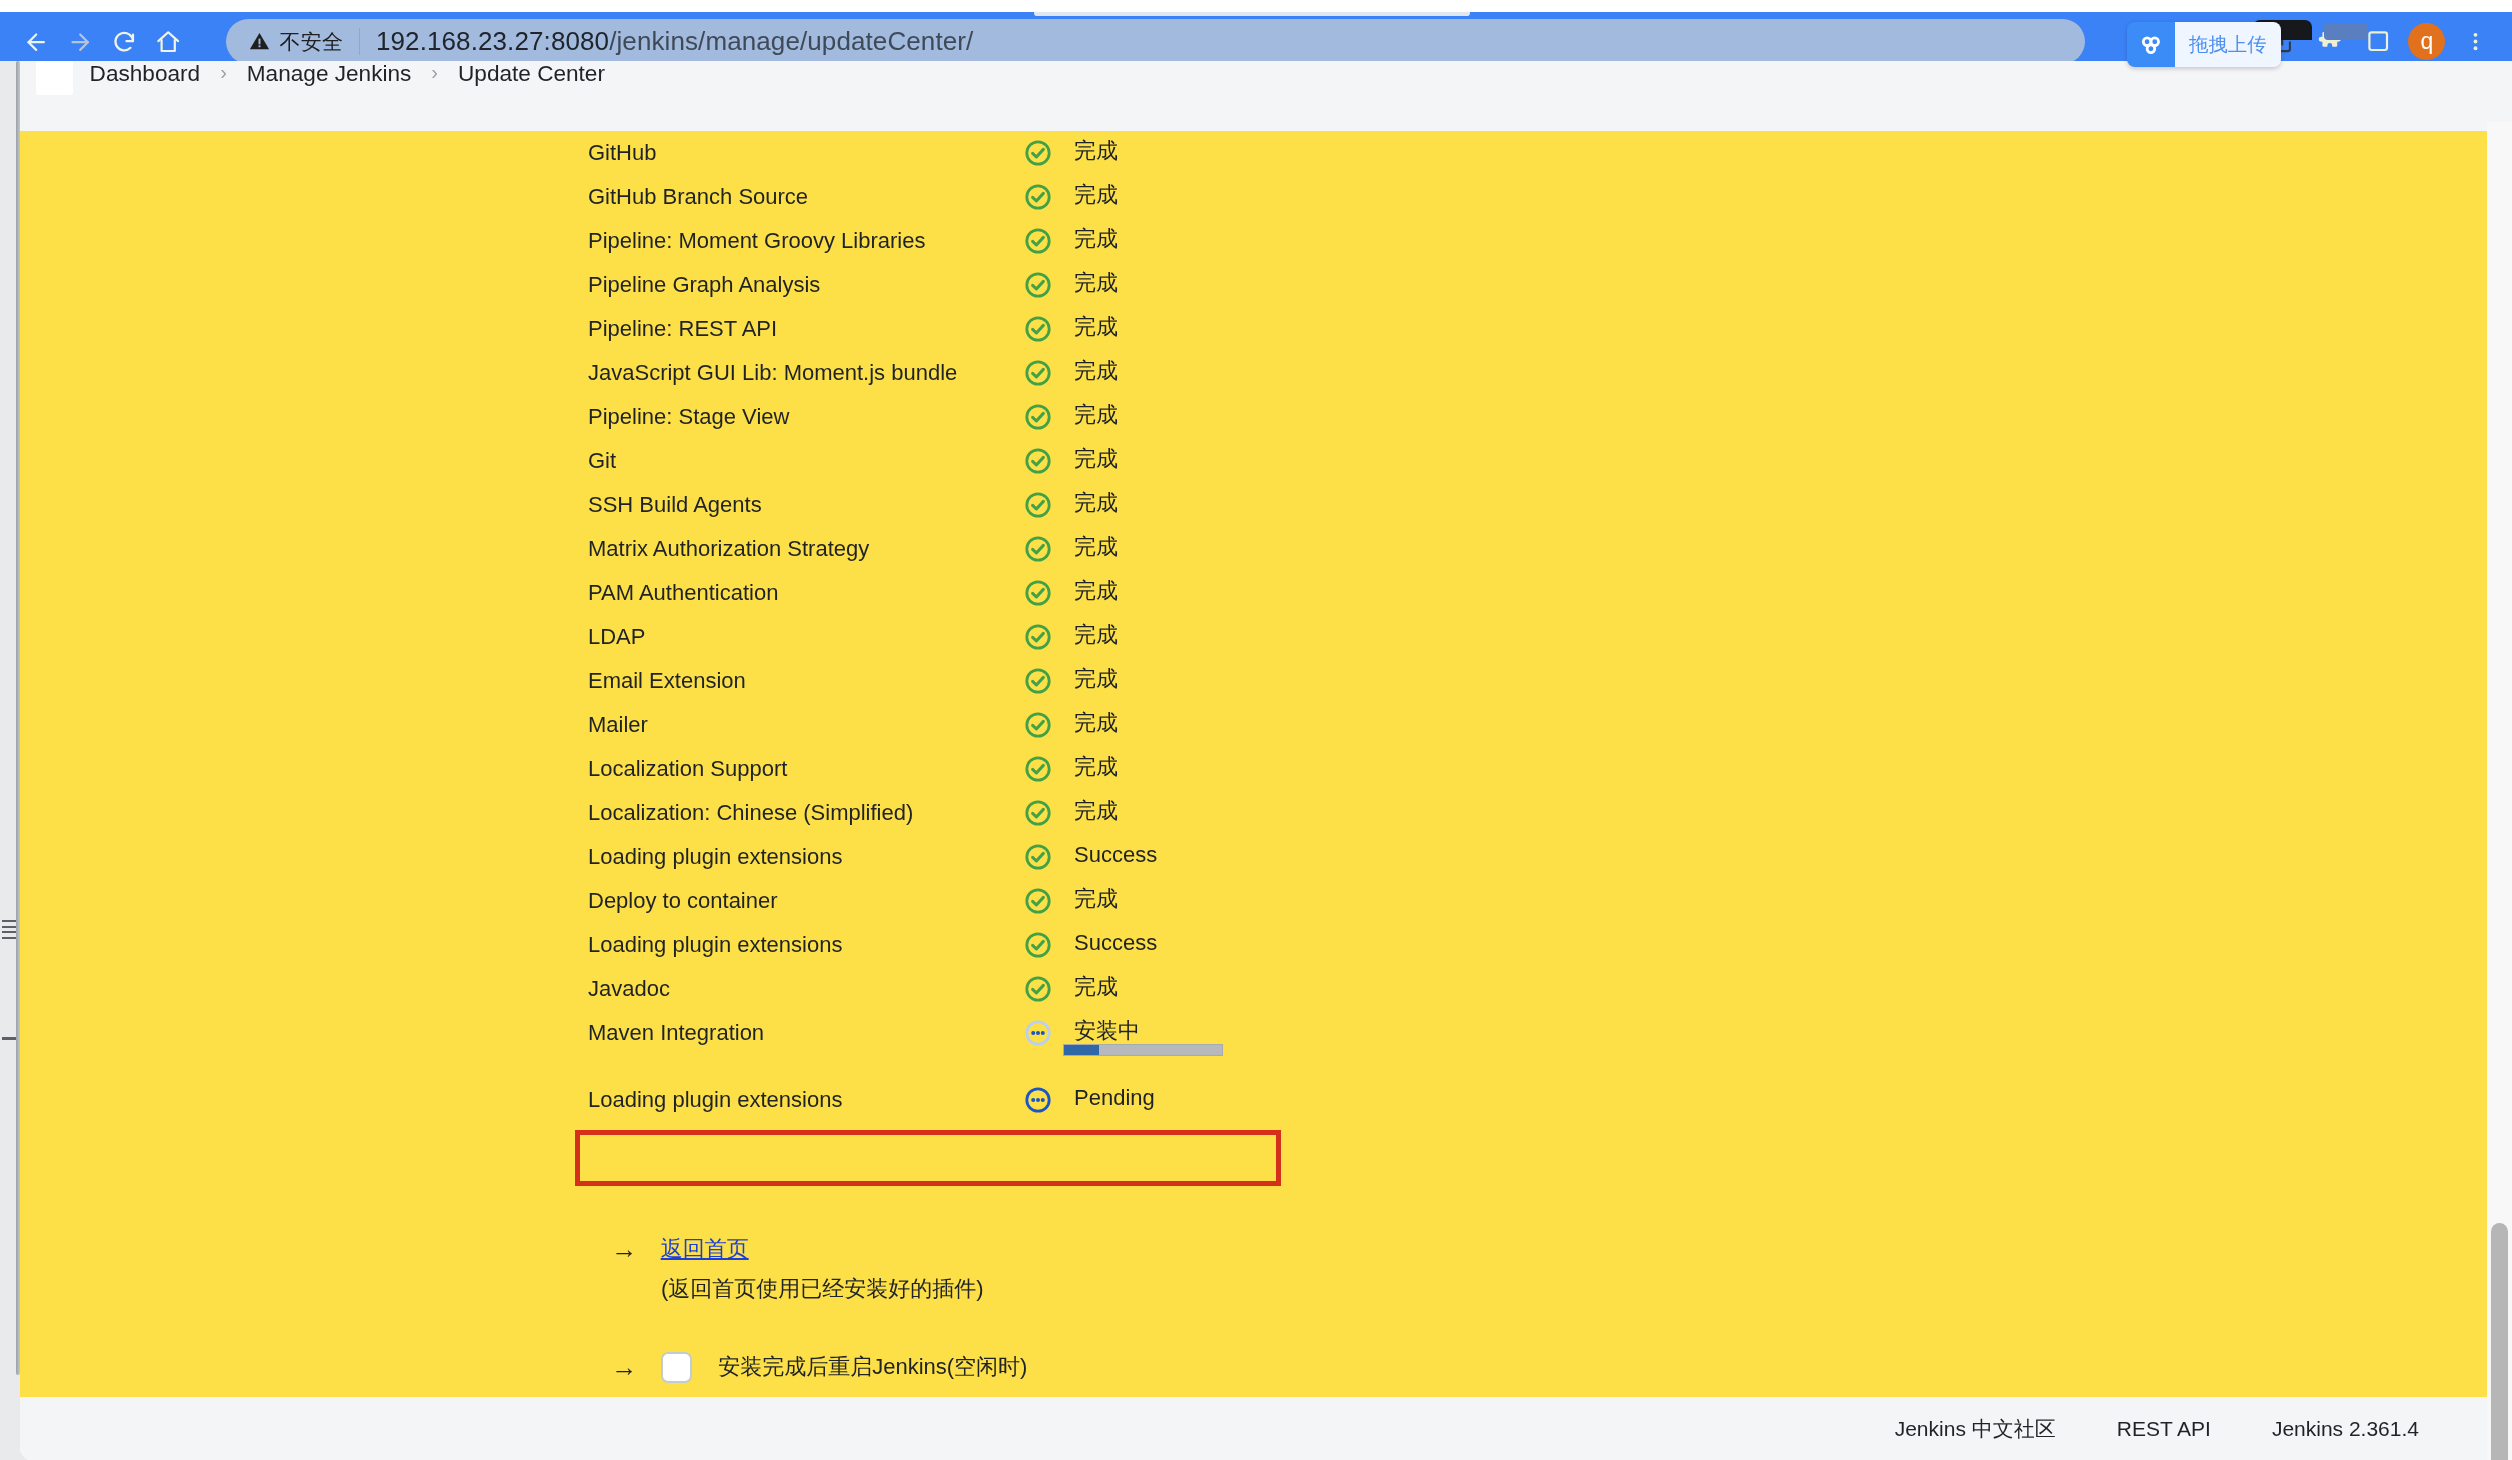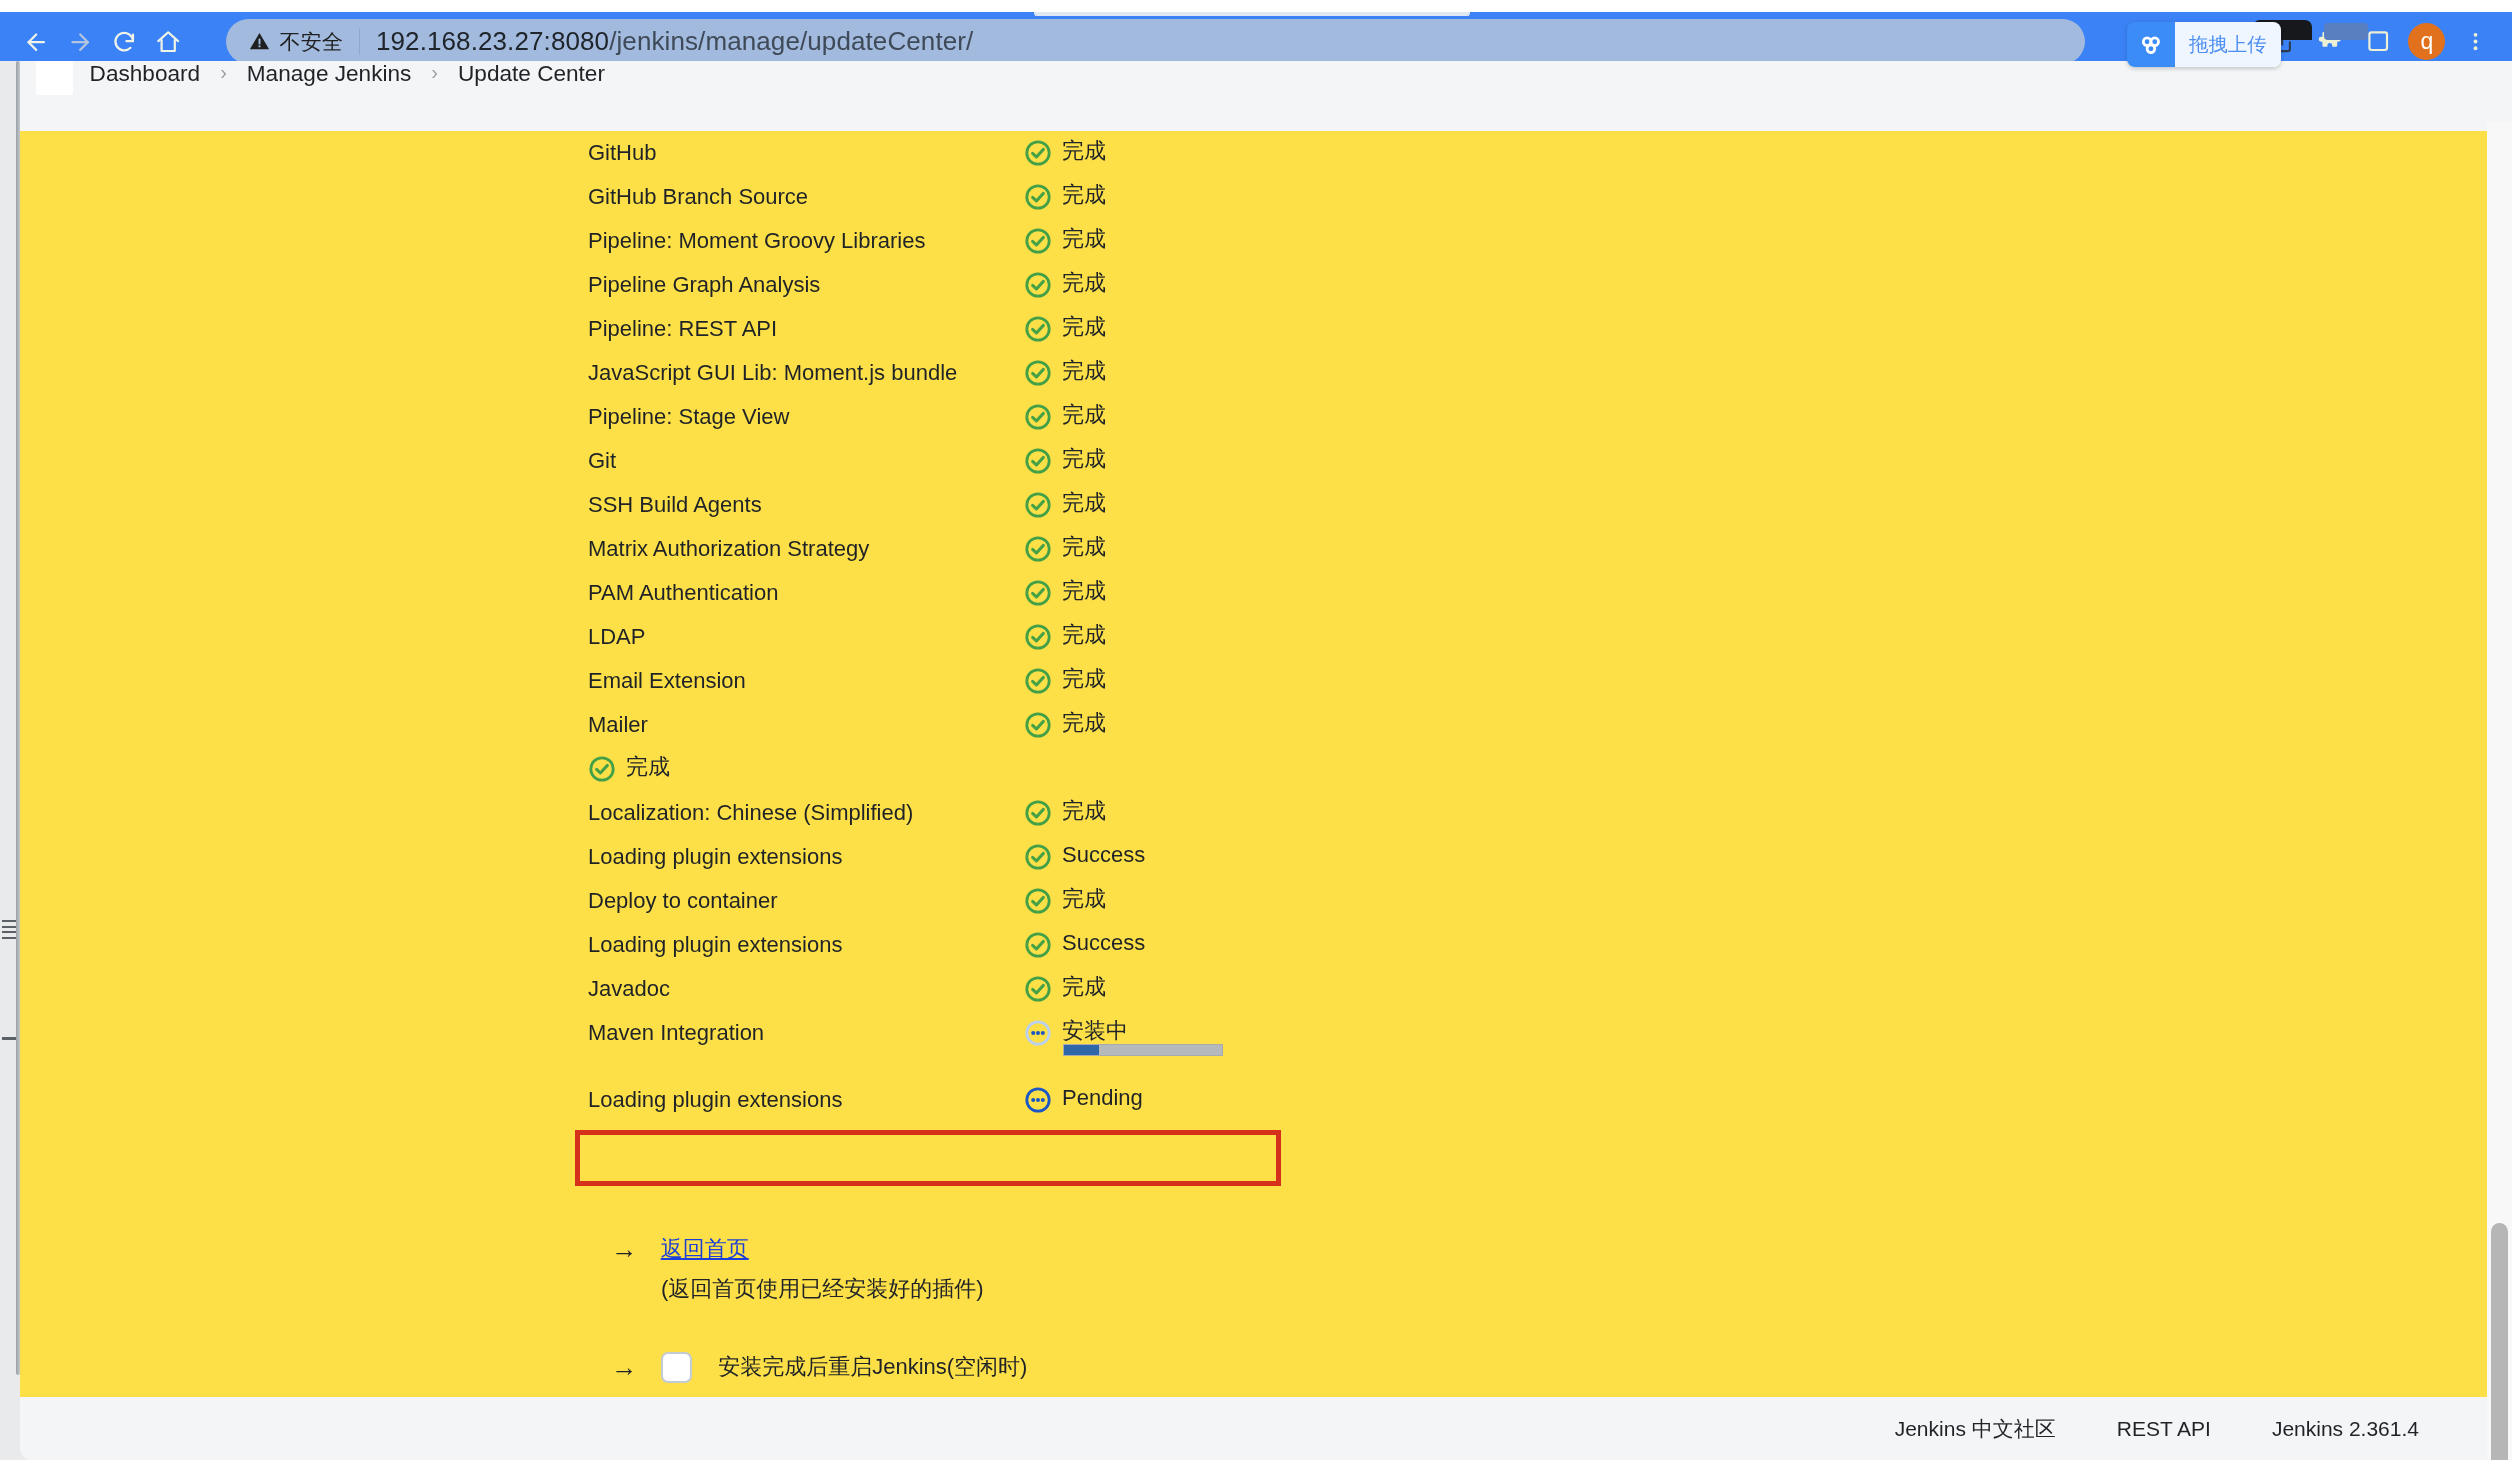--- a/index.html
+++ b/index.html
@@ -174,21 +174,21 @@
     position: relative;
     display: flex; align-items: flex-start;
     height: 44px;
   }
   .plugin-name {
     width: 436px; flex: none;
     font-size: 22px; color: #1f2227;
     line-height: 44px; white-space: nowrap;
   }
   .plugin-status {
-    display: flex; align-items: flex-start; gap: 10px;
+    display: flex; align-items: flex-start; gap: 22px;
     position: relative;
   }
   .status-icon { width: 28px; height: 28px; flex: none; margin-top: 7.8px; }
   .status-label {
     font-size: 22px; color: #1f2227; line-height: 44px;
     white-space: nowrap; margin-top: -1.6px;
   }
   .progress-wrap {
     position: absolute; left: 39px; top: 33px;
     width: 160px; height: 12.4px;
@@ -517,20 +517,21 @@
             <div class="plugin-name">Mailer</div>
             <div class="plugin-status">
               <span class="status-icon"><svg viewBox="0 0 24 24" width="28" height="28" fill="none">
        <circle cx="12" cy="12" r="9.6" stroke="#43a047" stroke-width="2.4"></circle>
        <polyline points="7.4,12.3 10.6,15.4 16.6,8.9" stroke="#43a047" stroke-width="2.6" stroke-linecap="round" stroke-linejoin="round"></polyline>
      </svg></span>
               <span class="status-label">完成</span>
             </div>
           </div>
           <div class="plugin-row">
+            <div class="plugin-name">Localization Support</div>
             <div class="plugin-status">
               <span class="status-icon"><svg viewBox="0 0 24 24" width="28" height="28" fill="none">
        <circle cx="12" cy="12" r="9.6" stroke="#43a047" stroke-width="2.4"></circle>
        <polyline points="7.4,12.3 10.6,15.4 16.6,8.9" stroke="#43a047" stroke-width="2.6" stroke-linecap="round" stroke-linejoin="round"></polyline>
      </svg></span>
               <span class="status-label">完成</span>
             </div>
           </div>
           <div class="plugin-row">
             <div class="plugin-name">Localization: Chinese (Simplified)</div>

